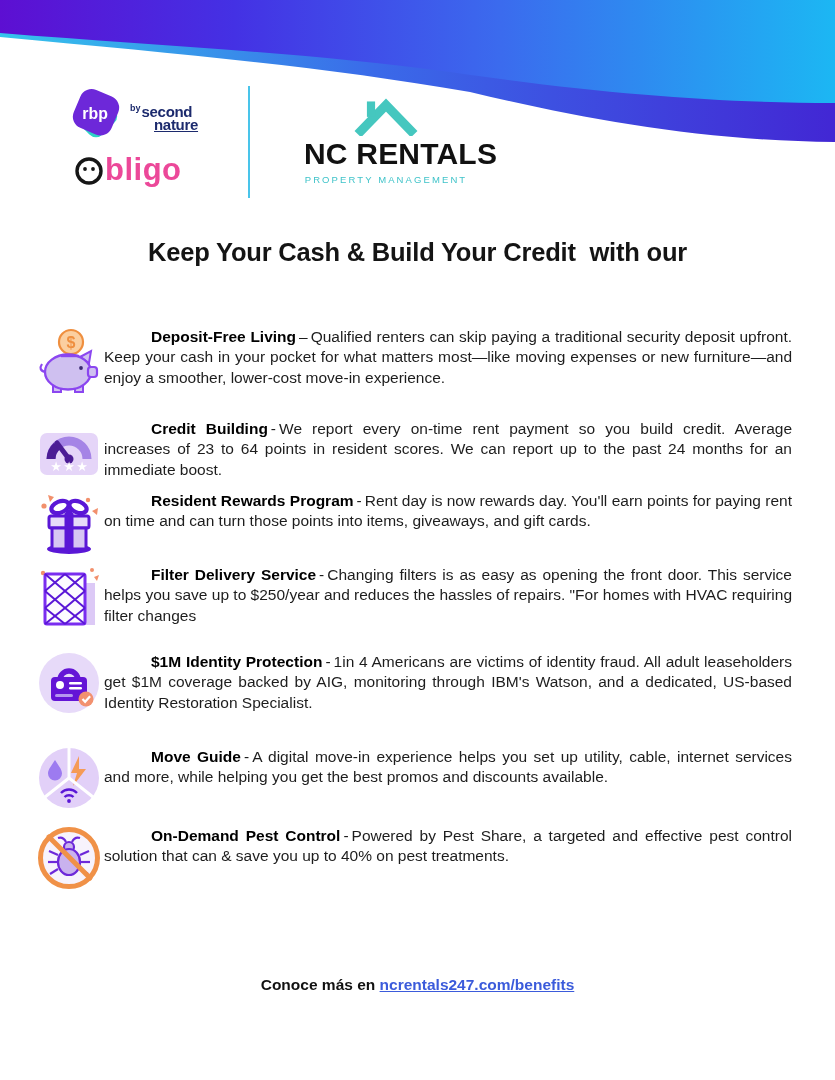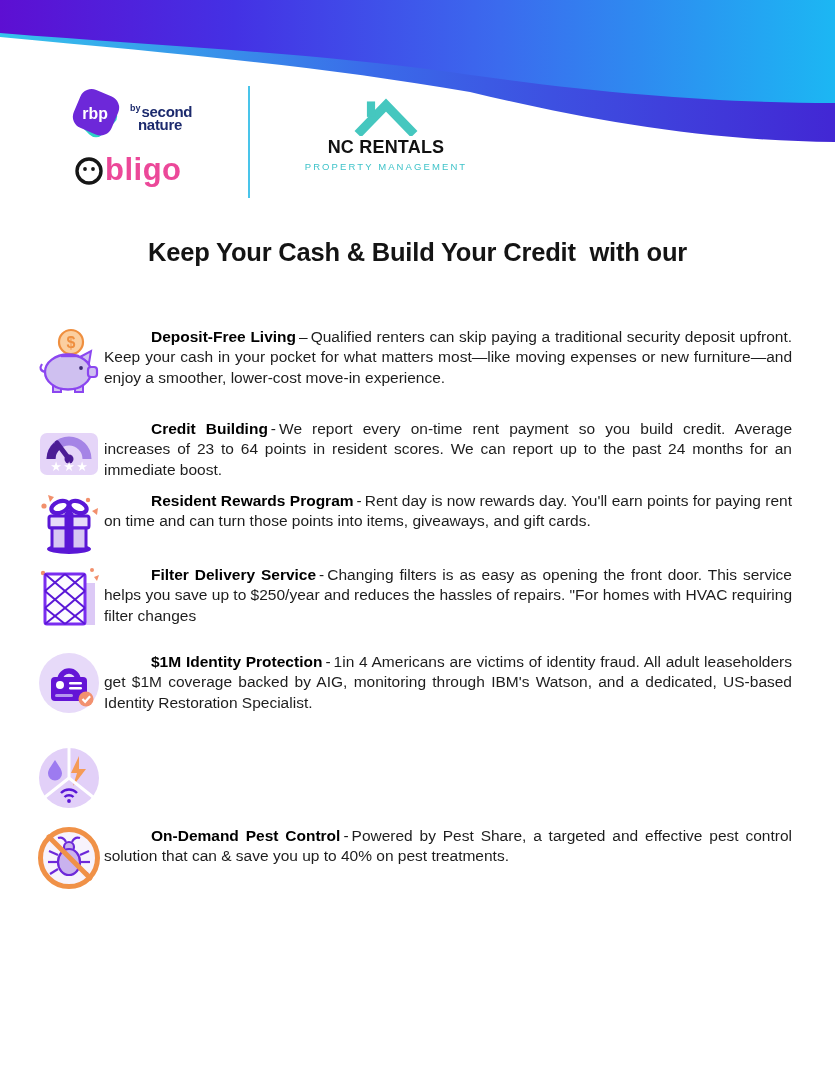--- a/index.html
+++ b/index.html
@@ -13,27 +13,27 @@
   .header-wave { position:absolute; top:0; left:0; width:835px; height:165px; display:block; }
 
   
   .logos { position:absolute; top:86px; left:68px; display:flex; align-items:flex-start;gap:28px; }
   .brand-left { width:146px; }
   .rbp-row { display:flex; align-items:flex-start; }
   .rbp-badge { width:56px; height:58px; flex:0 0 auto; }
   .sn-block { margin:16px 0 0 6px; line-height:13px; }
   .sn-by { font-size:9px; color:#1c2a6d; font-weight:bold; vertical-align:6px; margin-right:1px; }
   .sn-word { font-size:15px; font-weight:bold; color:#1c2a6d; letter-spacing:-0.3px; }
-  .sn-line2 { margin-left:8px; }
+  .sn-line2 { margin-left:24px;text-decoration:underline; }
   .obligo { margin-top:8px; margin-left:6px; display:flex; align-items:center; }
   .obligo-rest { font-size:31px; font-weight:600; color:#ec4899; letter-spacing:0.5px; margin-left:1px; }
   .v-sep { width:2px; height:112px; background:#49c4ea; margin:0 0 0 6px; }
   .nc-block { margin:10px 0 0 26px; width:164px; text-align:center; }
   .nc-roof { width:64px; height:40px; display:block; margin:0 auto; }
-  .nc-name { font-size:18px; font-weight:bold; color:#111; letter-spacing:0.2px; margin-top:1px; white-space:nowrap; }
+  .nc-name { font-size:30px; font-weight:bold; color:#111; letter-spacing:0.2px; margin-top:1px; white-space:nowrap; }
   .nc-sub { font-size:9.5px; color:#3fc3c9; letter-spacing:2.1px; margin-top:3px; white-space:nowrap; }
 
   
   .heading { position:absolute; top:234px; left:0; width:835px; text-align:center;
              font-weight:bold; font-size:25.5px; line-height:36px; color:#141414; letter-spacing:-0.2px; }
   .heading .line1 { white-space:pre-wrap; display:block; }
   .heading .line2 {
     display:inline-block; color:#3b52dd; padding:0 3px;
     background-image:linear-gradient(#4fd5f2,#4fd5f2);
     background-repeat:no-repeat; background-size:100% 5px; background-position:0 87%;
@@ -228,20 +228,21 @@
             <path d="M26.5,50 a6.5,6.5 0 0 1 9,0"></path>
           </g>
           <circle cx="31" cy="54" r="1.9" fill="#5a17d6"></circle>
           <g stroke="#ffffff" stroke-width="3">
             <line x1="31" y1="1" x2="31" y2="31"></line>
             <line x1="31" y1="31" x2="7" y2="50"></line>
             <line x1="31" y1="31" x2="55" y2="50"></line>
           </g>
         </svg>
       </div>
+      <p class="benefit-text"><strong>Move Guide</strong><span class="sep">-</span><span>A digital move-in experience helps you set up utility, cable, internet services and more, while helping you get the best promos and discounts available.</span></p>
     </div>
 
     <div class="benefit" style="top:826px">
       <div class="icon-wrap">
         <svg width="64" height="64" viewBox="0 0 64 64">
           <circle cx="32" cy="32" r="28.5" fill="#f7f3fc" stroke="#f09147" stroke-width="5"></circle>
           <g stroke="#6d28d9" stroke-width="2.2" fill="none">
             <path d="M29,16 C27,12 24,11 21,12"></path>
             <path d="M35,16 C37,12 40,11 43,12"></path>
             <line x1="21" y1="29" x2="12" y2="25"></line>
@@ -254,14 +255,18 @@
           <circle cx="32" cy="21" r="5" fill="#c9b2ee" stroke="#6d28d9" stroke-width="2.2"></circle>
           <ellipse cx="32" cy="36" rx="11" ry="13" fill="#c9b2ee" stroke="#6d28d9" stroke-width="2.2"></ellipse>
           <line x1="12" y1="11" x2="53" y2="52" stroke="#f09147" stroke-width="5" stroke-linecap="round"></line>
         </svg>
       </div>
       <p class="benefit-text"><strong>On-Demand Pest Control</strong><span class="sep">-</span><span>Powered by Pest Share, a targeted and effective pest control solution that can &amp; save you up to 40% on pest treatments.</span></p>
     </div>
 
   </div>
 
+  <div class="footer">
+    <span>Conoce más en</span>
+    <a href="#">ncrentals247.com/benefits</a>
+  </div>
 
 </div>
 
 </body></html>

